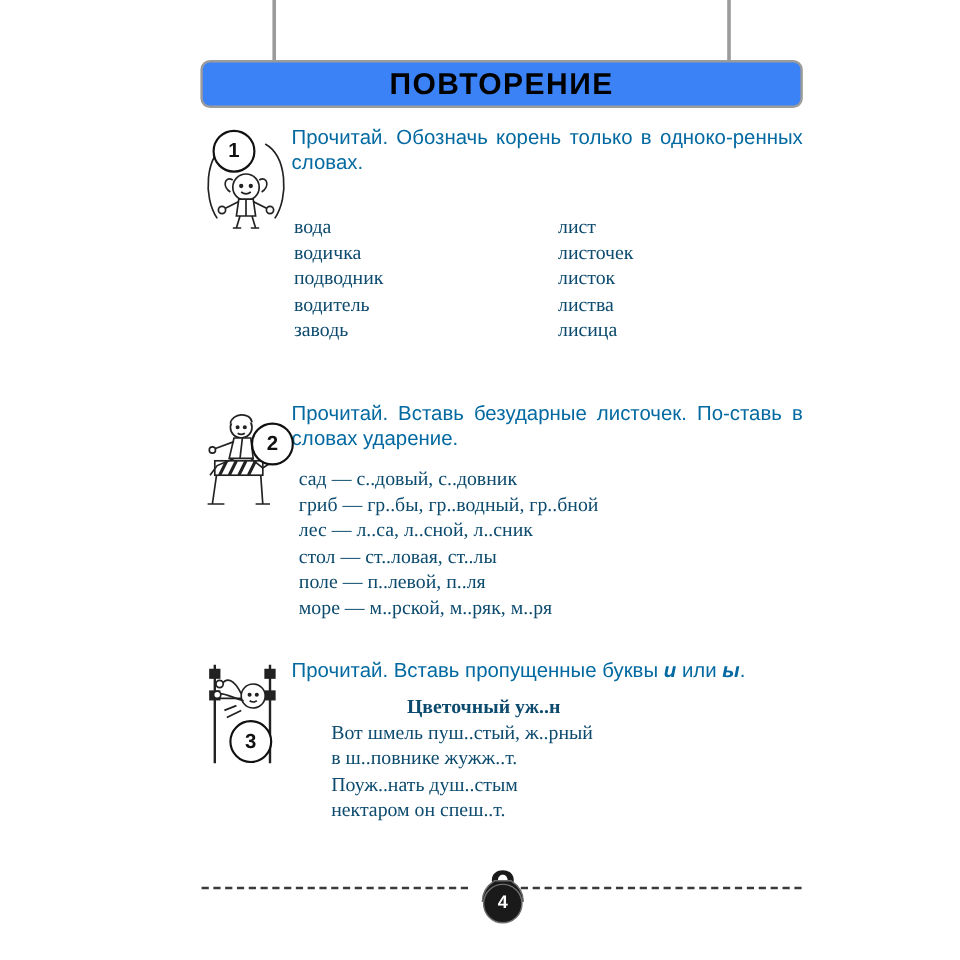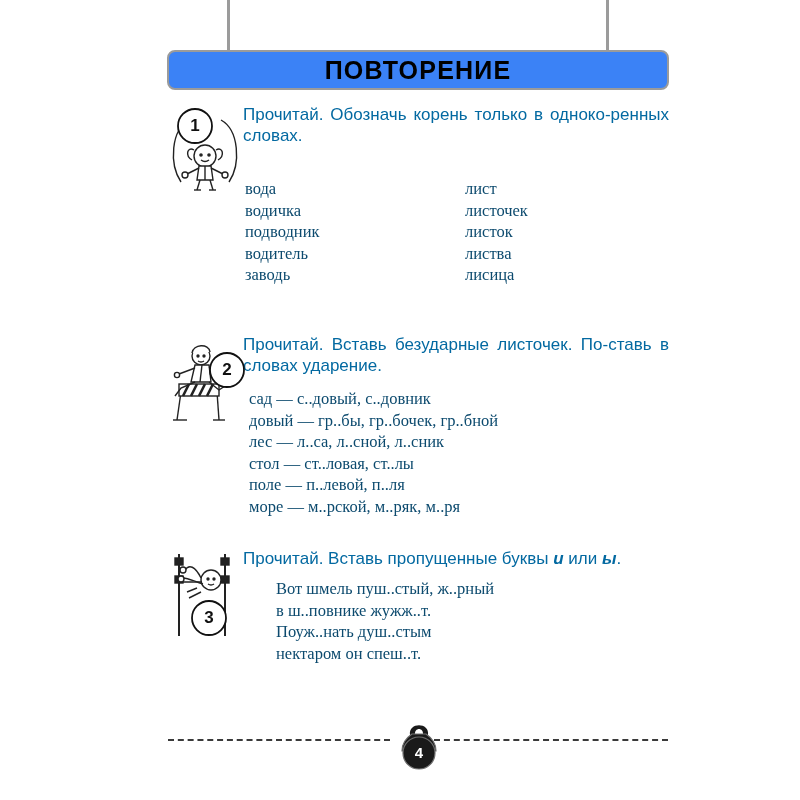--- a/index.html
+++ b/index.html
@@ -272,21 +272,21 @@
   <div style="position:absolute;left:38px;top:14px;width:44px;height:44px;">
     <svg viewBox="0 0 44 44" width="44" height="44" aria-hidden="true">
       <circle cx="22" cy="22" r="17" fill="#ffffff" stroke="#111" stroke-width="1.8"></circle>
     </svg>
     <div style="position:absolute;left:0;top:0;width:44px;height:44px;display:flex;align-items:center;justify-content:center;font-size:17px;font-weight:bold;color:#111;">2</div>
   </div>
 </div>
 
 <div class="pairs-block serif-block">
   <div class="pair-line">сад — с..довый, с..довник</div>
-  <div class="pair-line">довый — гр..бы, гр..бочек, гр..бной</div>
+  <div class="pair-line">гриб — гр..бы, гр..водный, гр..бной</div>
   <div class="pair-line">лес — л..са, л..сной, л..сник</div>
   <div class="pair-line">стол — ст..ловая, ст..лы</div>
   <div class="pair-line">поле — п..левой, п..ля</div>
   <div class="pair-line">море — м..рской, м..ряк, м..ря</div>
 </div>
 
 <div class="exercise" id="ex3">
   <div class="ex-icon">
     <svg viewBox="0 0 76 92" width="76" height="92" aria-hidden="true">
       <g fill="none" stroke="#222" stroke-width="1.4">
@@ -318,20 +318,21 @@
   </div>
   <div style="position:absolute;left:20px;top:48px;width:44px;height:44px;">
     <svg viewBox="0 0 44 44" width="44" height="44" aria-hidden="true">
       <circle cx="22" cy="22" r="17" fill="#ffffff" stroke="#111" stroke-width="1.8"></circle>
     </svg>
     <div style="position:absolute;left:0;top:0;width:44px;height:44px;display:flex;align-items:center;justify-content:center;font-size:17px;font-weight:bold;color:#111;">3</div>
   </div>
 </div>
 
 <div class="poem-block serif-block">
+  <div class="poem-title">Цветочный уж..н</div>
   <div class="poem-line">Вот шмель пуш..стый, ж..рный</div>
   <div class="poem-line">в ш..повнике жужж..т.</div>
   <div class="poem-line">Поуж..нать душ..стым</div>
   <div class="poem-line">нектаром он спеш..т.</div>
 </div>
 
 <div class="footer">
   <div class="dash-line left"></div>
   <div class="dash-line right"></div>
 

